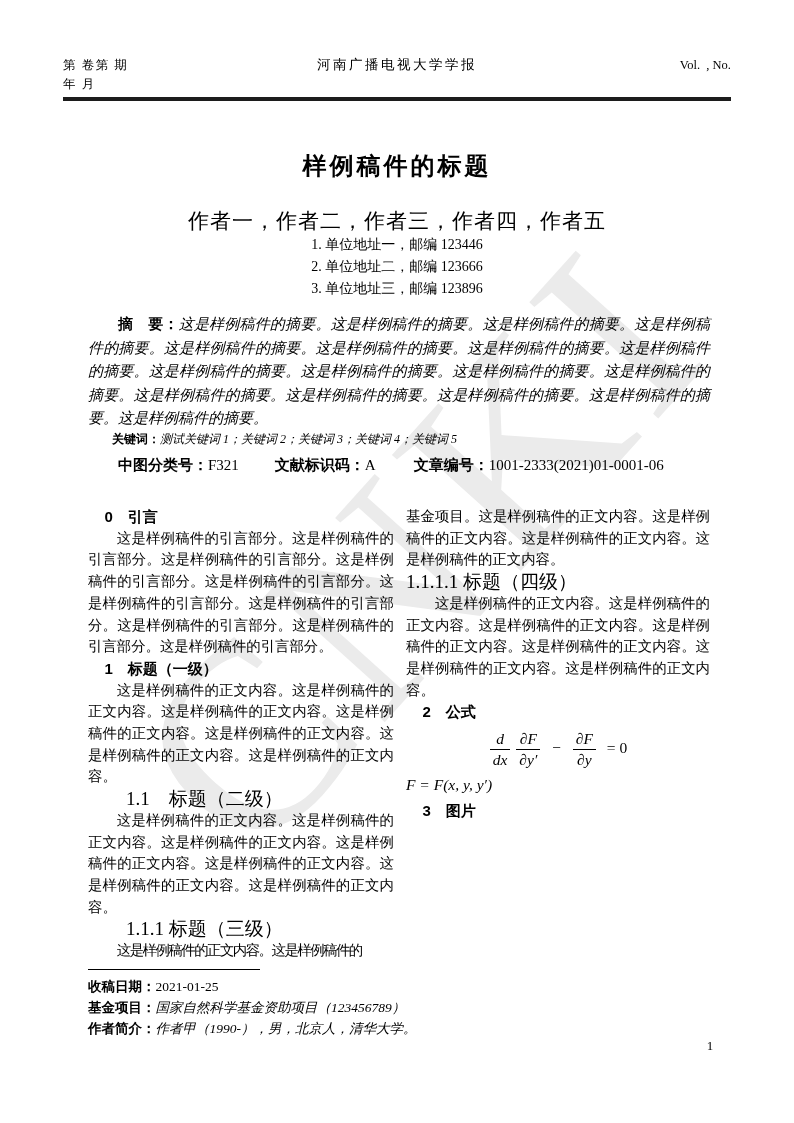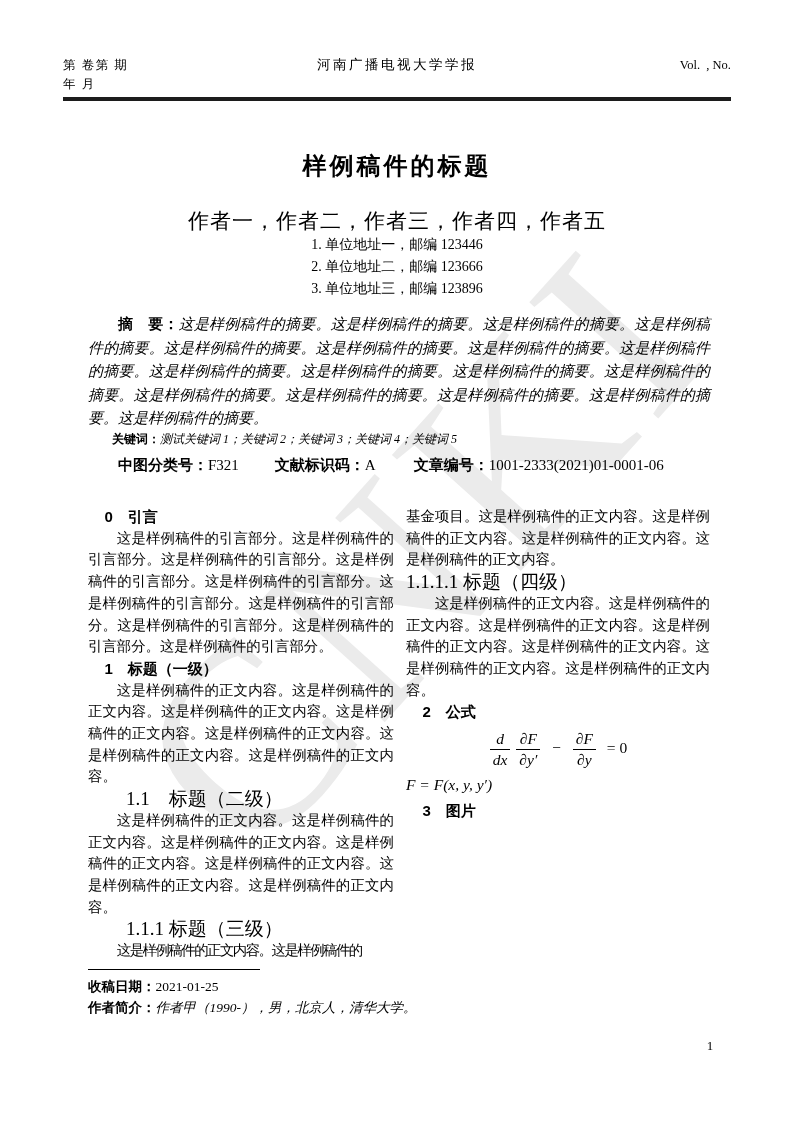--- a/index.html
+++ b/index.html
@@ -138,18 +138,19 @@
       <span class="frac"><span class="num">∂F</span><span class="den">∂y</span></span>
       <span class="rhs">= 0</span>
     </div>
     <div class="formula2">F = F(x, y, y′)</div>
     <h3 class="h-bold">3　图片</h3>
   </div>
 
   <div class="footnote-rule"></div>
   <div class="footnotes">
     <div><span class="fn-label">收稿日期：</span><span>2021-01-25</span></div>
+    <div><span class="fn-label">基金项目：</span><span class="kai">国家自然科学基金资助项目（123456789）</span></div>
     <div><span class="fn-label">作者简介：</span><span class="kai">作者甲（1990-），男，北京人，清华大学。</span></div>
   </div>
 
   <div class="page-num">1</div>
 
 </div>
 
 </body></html>

